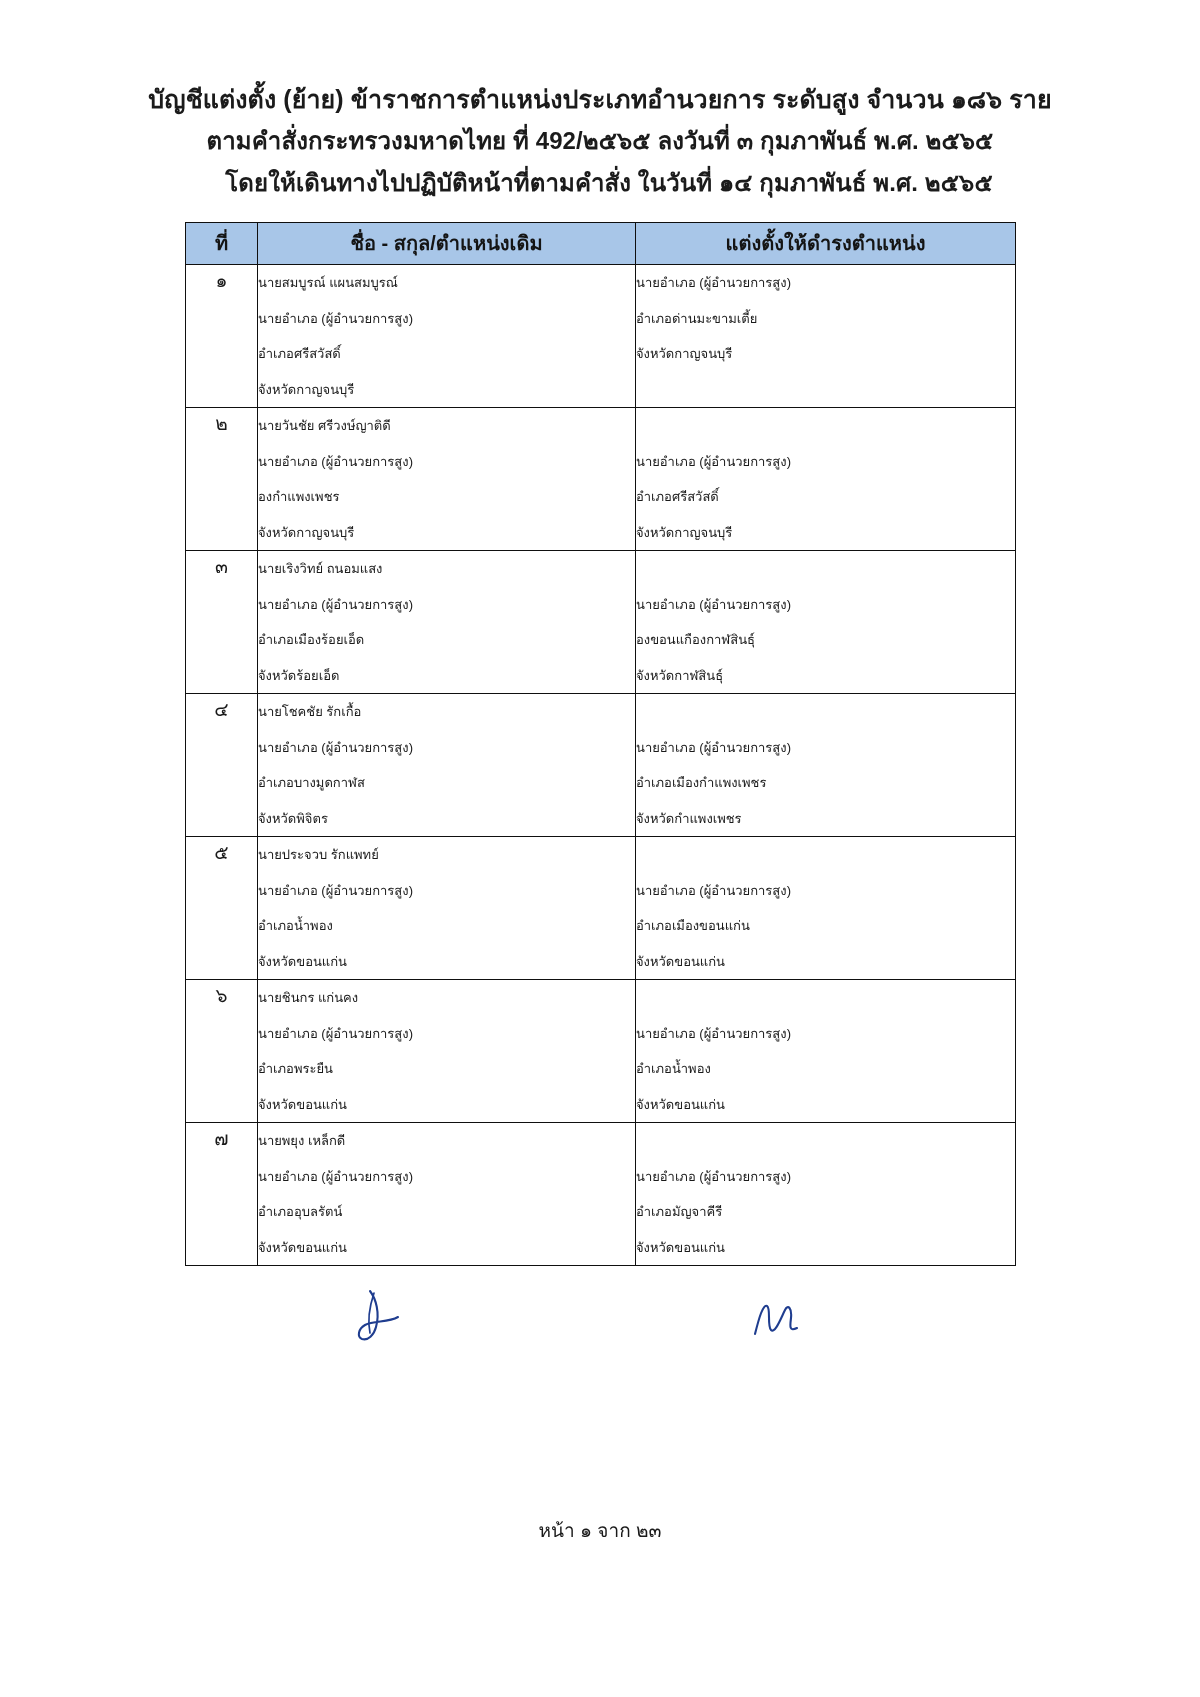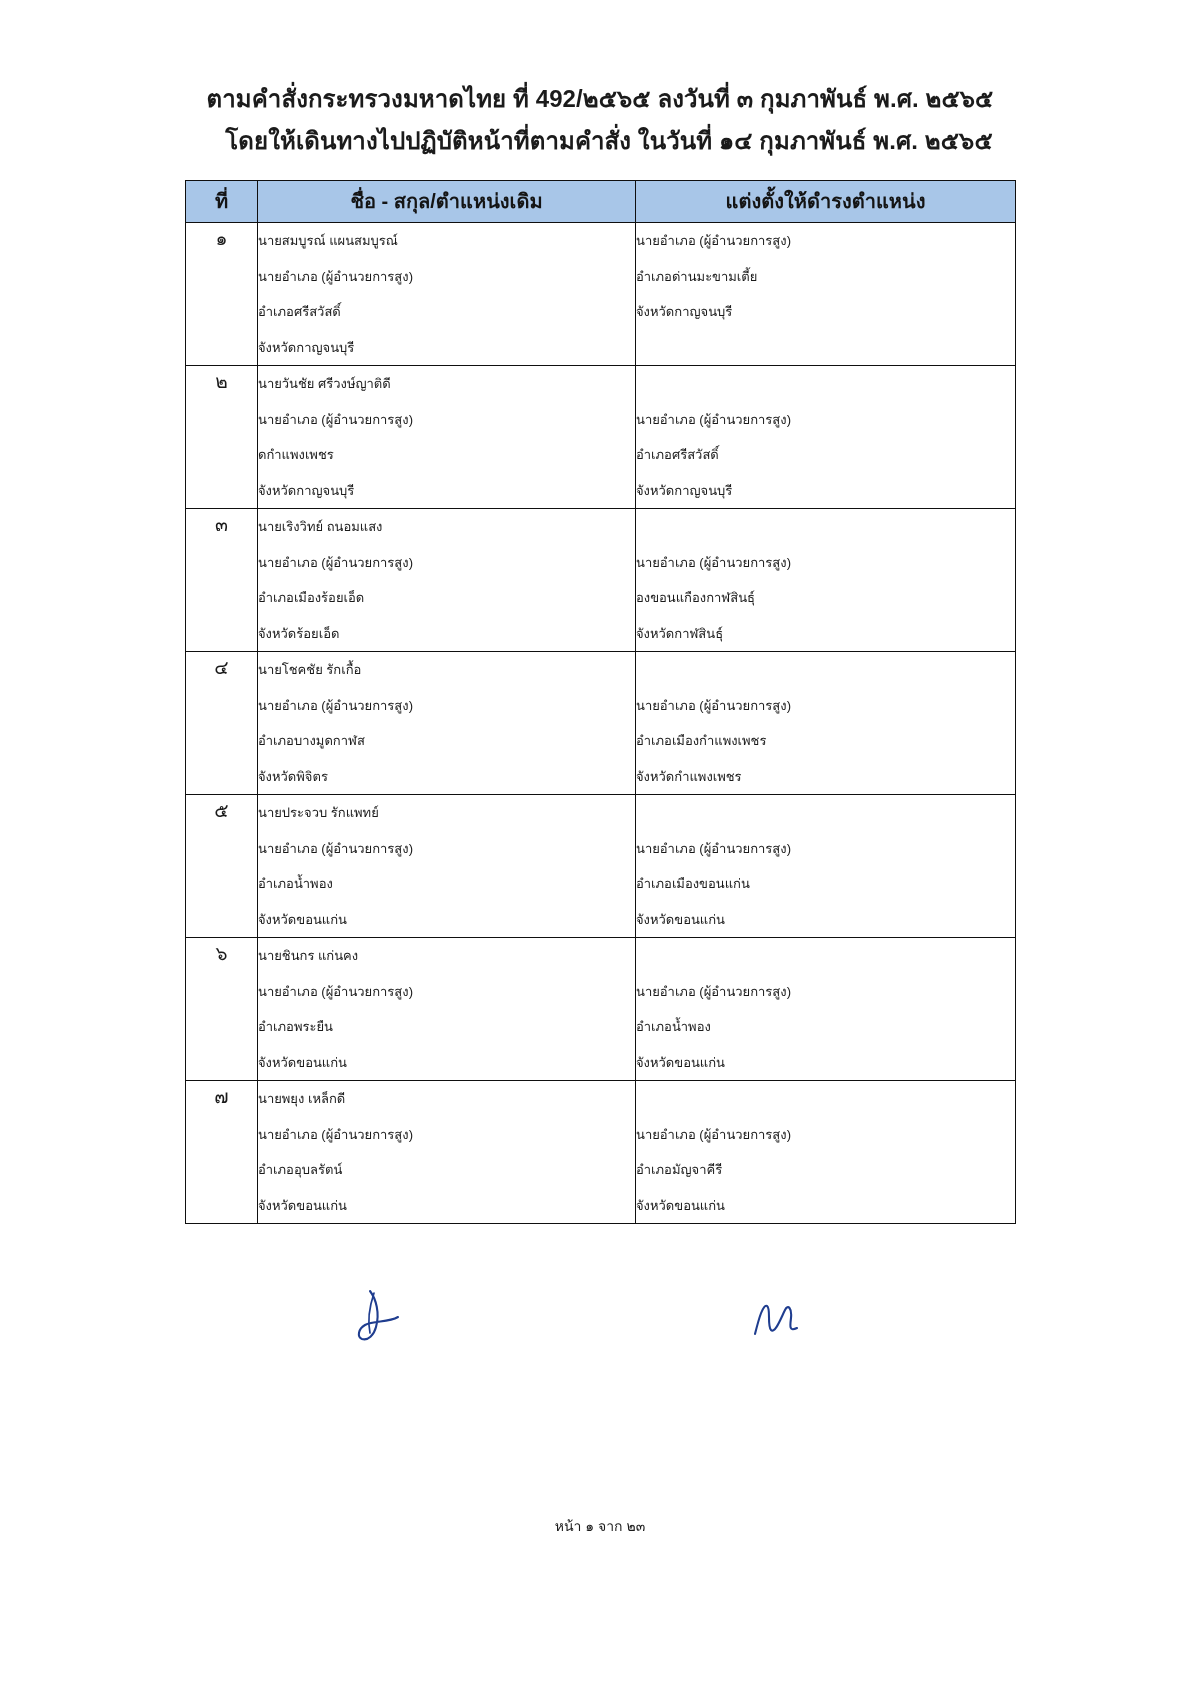--- a/index.html
+++ b/index.html
@@ -100,30 +100,31 @@
   }
   .sig svg { display: block; }
 
   
   .footer {
     position: absolute;
     left: 0;
     right: 0;
     top: 1515px;
     text-align: center;
-    font-size: 14px;
+    font-size: 19px;
     color: #1a1a1a;
   }
 </style>
 </head>
 <body>
 
 <div class="page">
 
   <div class="doc-heading">
+    <div class="heading-line l1">บัญชีแต่งตั้ง (ย้าย) ข้าราชการตำแหน่งประเภทอำนวยการ ระดับสูง จำนวน ๑๘๖ ราย</div>
     <div class="heading-line l2">ตามคำสั่งกระทรวงมหาดไทย ที่ 492/๒๕๖๕ ลงวันที่ ๓ กุมภาพันธ์ พ.ศ. ๒๕๖๕</div>
     <div class="heading-line l4">โดยให้เดินทางไปปฏิบัติหน้าที่ตามคำสั่ง ในวันที่ ๑๔ กุมภาพันธ์ พ.ศ. ๒๕๖๕</div>
   </div>
 
   <div class="table-wrap">
     <table class="roster">
       <colgroup>
         <col class="c-no">
         <col class="c-from">
         <col class="c-to">
@@ -148,21 +149,21 @@
               <div class="entry-line">นายอำเภอ (ผู้อำนวยการสูง)</div>
               <div class="entry-line">อำเภอด่านมะขามเตี้ย</div>
               <div class="entry-line">จังหวัดกาญจนบุรี</div>
             </td>
           </tr>
           <tr>
             <td class="col-no">๒</td>
             <td class="col-from">
               <div class="entry-line">นายวันชัย ศรีวงษ์ญาติดี</div>
               <div class="entry-line">นายอำเภอ (ผู้อำนวยการสูง)</div>
-              <div class="entry-line">ดกำแพงเพชร</div>
+              <div class="entry-line">องกำแพงเพชร</div>
               <div class="entry-line">จังหวัดกาญจนบุรี</div>
             </td>
             <td class="col-to">
               <div class="entry-line spacer">.</div>
               <div class="entry-line">นายอำเภอ (ผู้อำนวยการสูง)</div>
               <div class="entry-line">อำเภอศรีสวัสดิ์</div>
               <div class="entry-line">จังหวัดกาญจนบุรี</div>
             </td>
           </tr>
           <tr>

